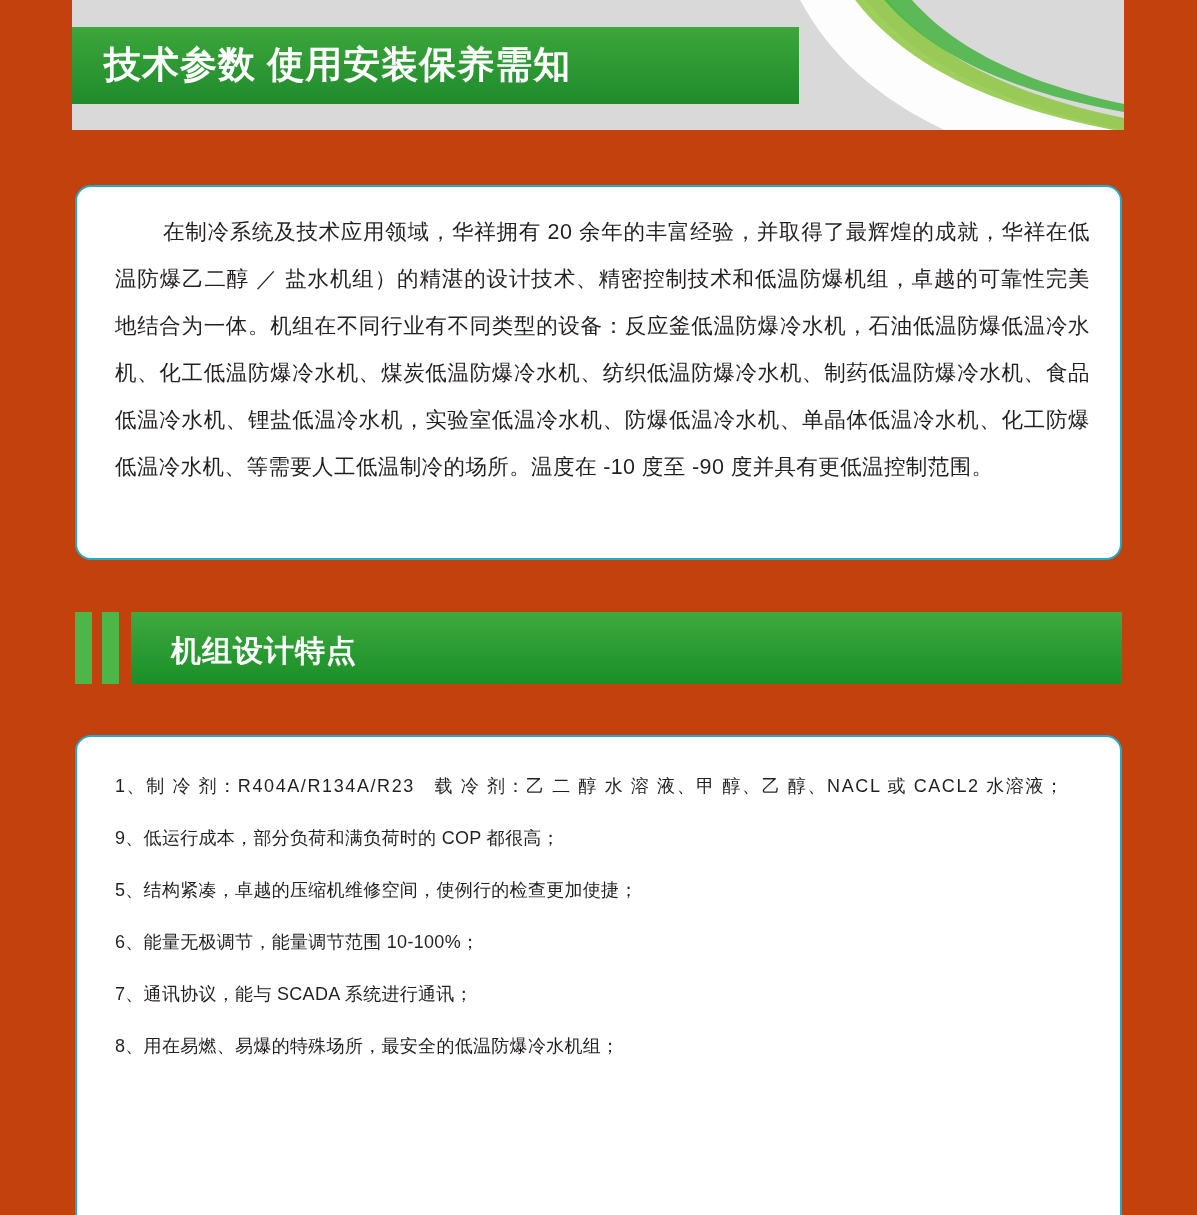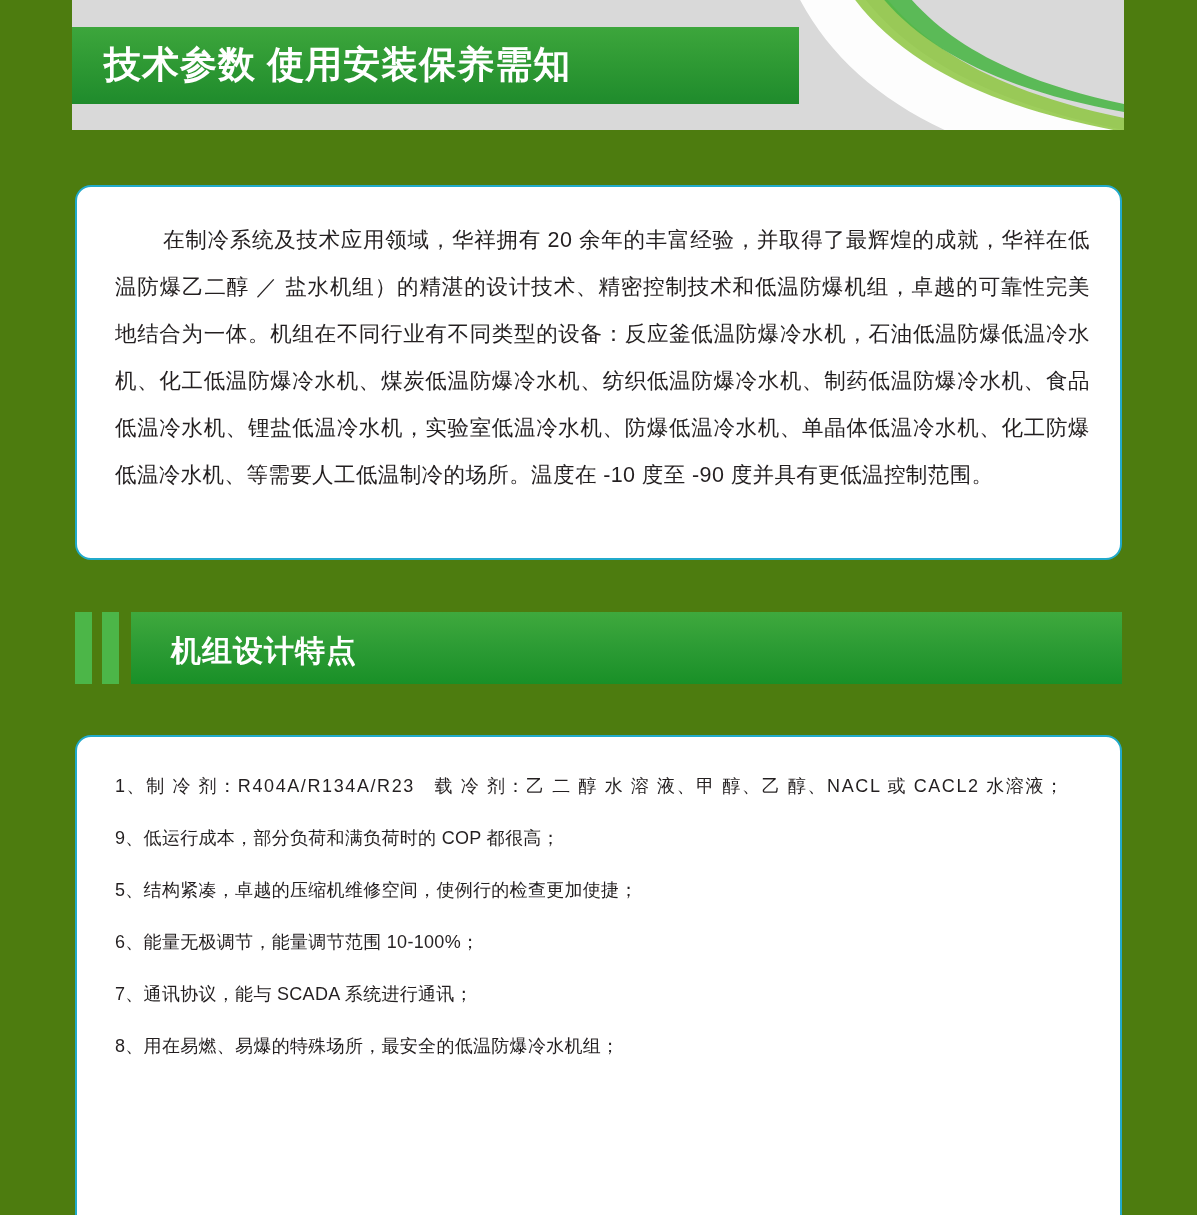--- a/index.html
+++ b/index.html
@@ -7,21 +7,21 @@
     width: 1197px;
     height: 1215px;
     background: #ffffff;
     font-family: "Liberation Sans", sans-serif;
   }
   .page {
     position: relative;
     width: 1197px;
     height: 1215px;
     overflow: hidden;
-    background: #4d7c0f;
+    background: #c2410c;
   }
 
   
   .banner {
     position: absolute;
     left: 72px;
     top: 0;
     width: 1052px;
     height: 130px;
     background: #d9d9d9;
@@ -70,21 +70,21 @@
     top: 185px;
     width: 1047px;
     height: 375px;
     border: 2px solid #21aacb;
     border-radius: 16px;
     background: #ffffff;
   }
   .intro-text {
     position: absolute;
     left: 38px;
-    top: 30px;
+    top: 22px;
     width: 975px;
     font-size: 21.5px;
     line-height: 47px;
     color: #231f20;
     text-align: justify;
     text-justify: inter-ideograph;
     text-indent: 48px;
     letter-spacing: 0.4px;
   }
 

